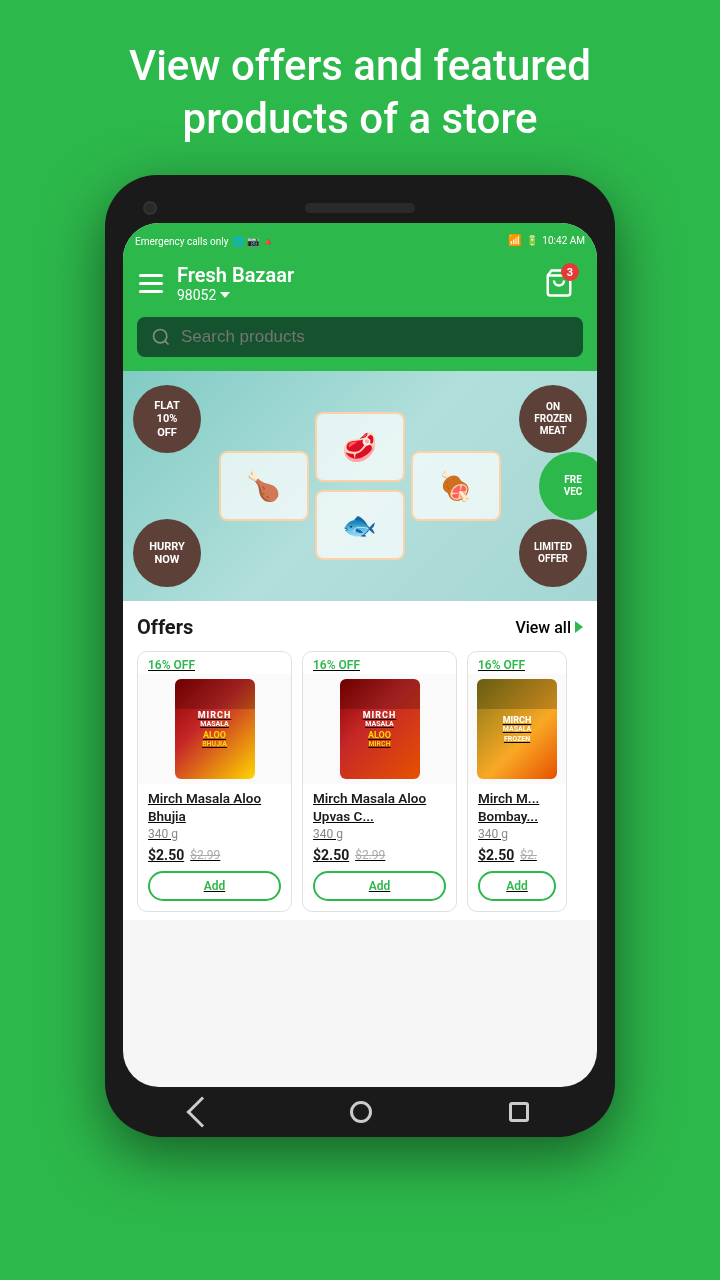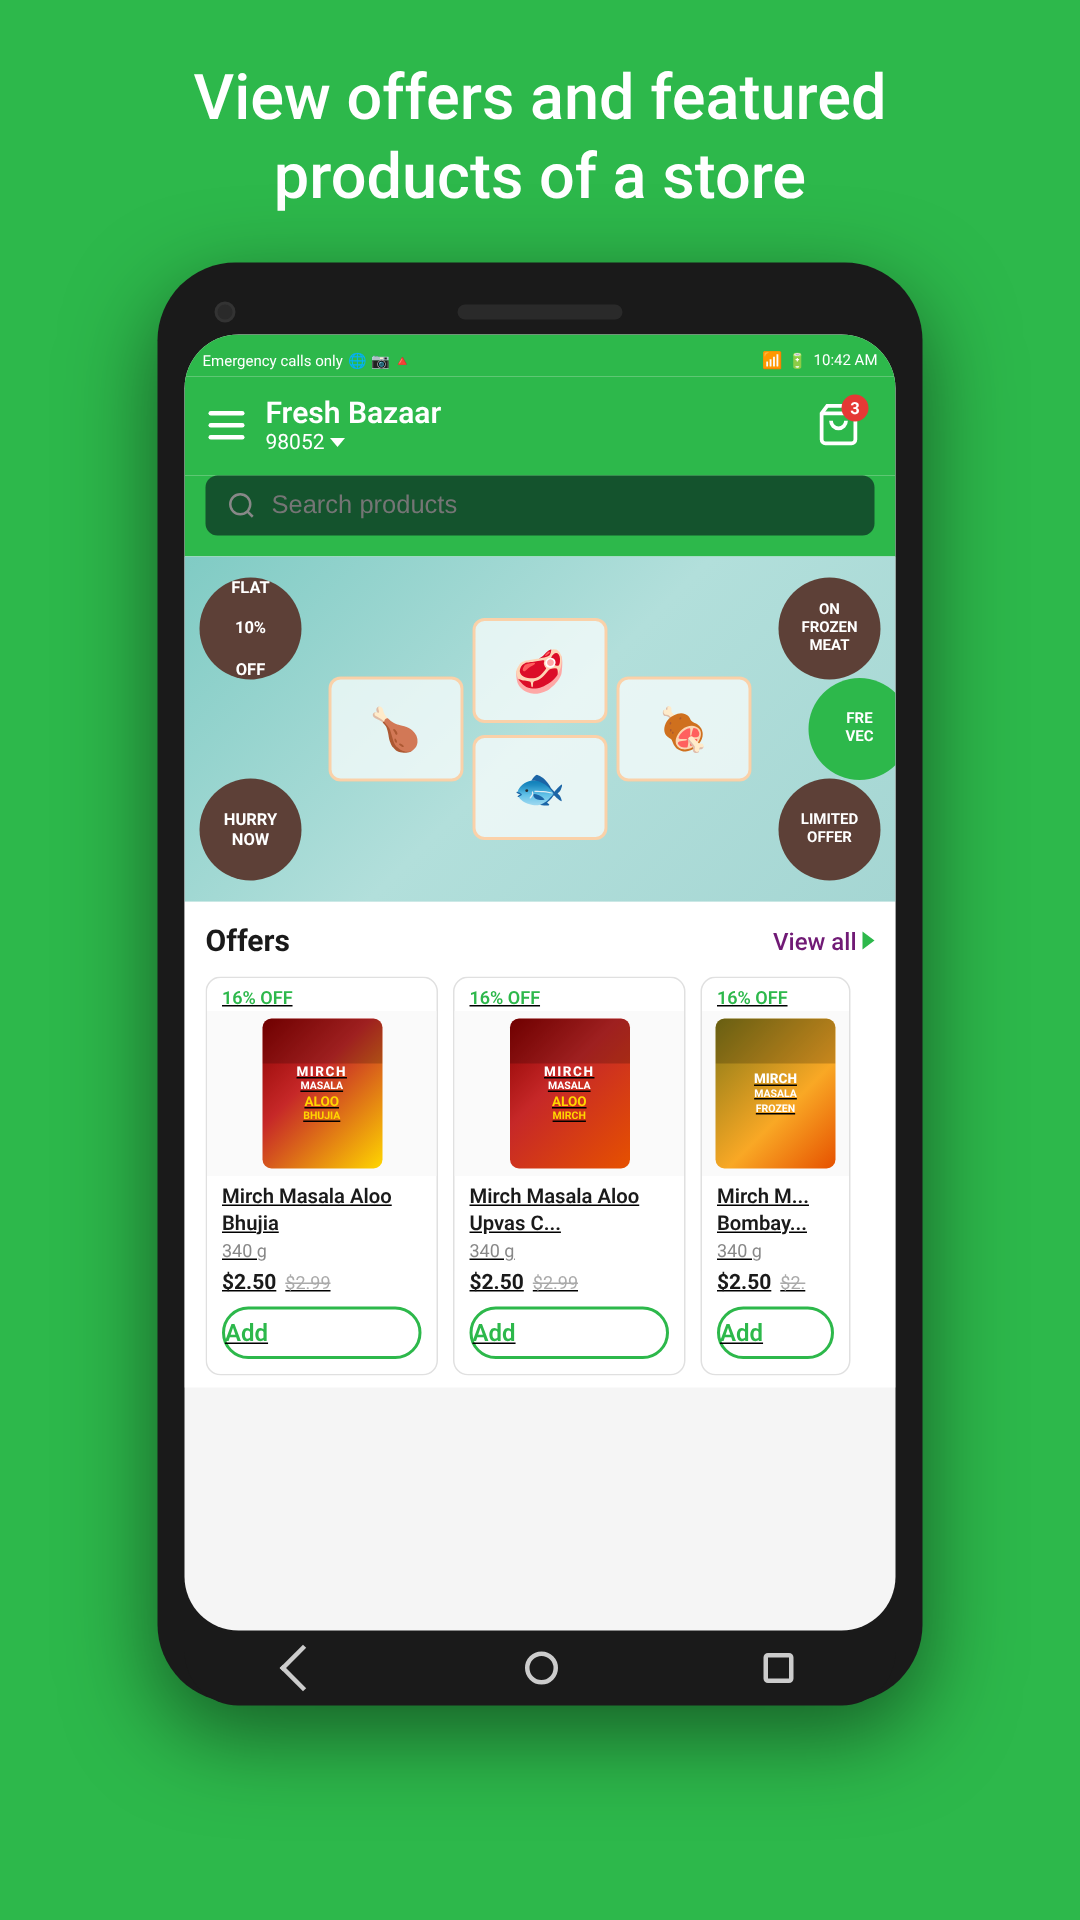--- a/index.html
+++ b/index.html
@@ -225,21 +225,21 @@
       display: flex;
       flex-direction: column;
       align-items: center;
       justify-content: center;
       font-size: 11px;
       font-weight: 700;
       text-align: center;
       line-height: 1.2;
     }
 
-    .badge-flat { top: 14px; left: 10px; justify-content: space-between; }
+    .badge-flat { top: 14px; left: 10px; }
     .badge-frozen { top: 14px; right: 10px; font-size: 10px; }
     .badge-hurry { bottom: 14px; left: 10px; }
     .badge-limited { bottom: 14px; right: 10px; font-size: 10px; }
 
     .banner-badge-partial {
       position: absolute;
       right: -10px;
       top: 50%;
       transform: translateY(-50%);
       width: 68px;
@@ -292,21 +292,21 @@
       margin-bottom: 12px;
     }
 
     .offers-title {
       font-size: 20px;
       font-weight: 700;
       color: #1a1a1a;
     }
 
     .view-all {
-      color: #701a75;
+      color: #000000;
       font-size: 16px;
       font-weight: 500;
       display: flex;
       align-items: center;
       gap: 4px;
       cursor: pointer;
     }
 
     .view-all-chevron {
       width: 0;
@@ -408,24 +408,25 @@
       font-size: 12px;
       color: #aaa;
       text-decoration: line-through;
     }
 
     .add-btn {
       margin: 0 10px;
       border: 2px solid #2db84b;
       background: white;
       color: #2db84b;
-      font-size: 16px;
+      font-size: 12px;
       font-weight: 600;
       border-radius: 20px;
       padding: 6px 0;
+      text-align: center;
       cursor: pointer;
       width: calc(100% - 20px);
     }
 
     
     .phone-nav {
       background: #1a1a1a;
       height: 50px;
       display: flex;
       align-items: center;

